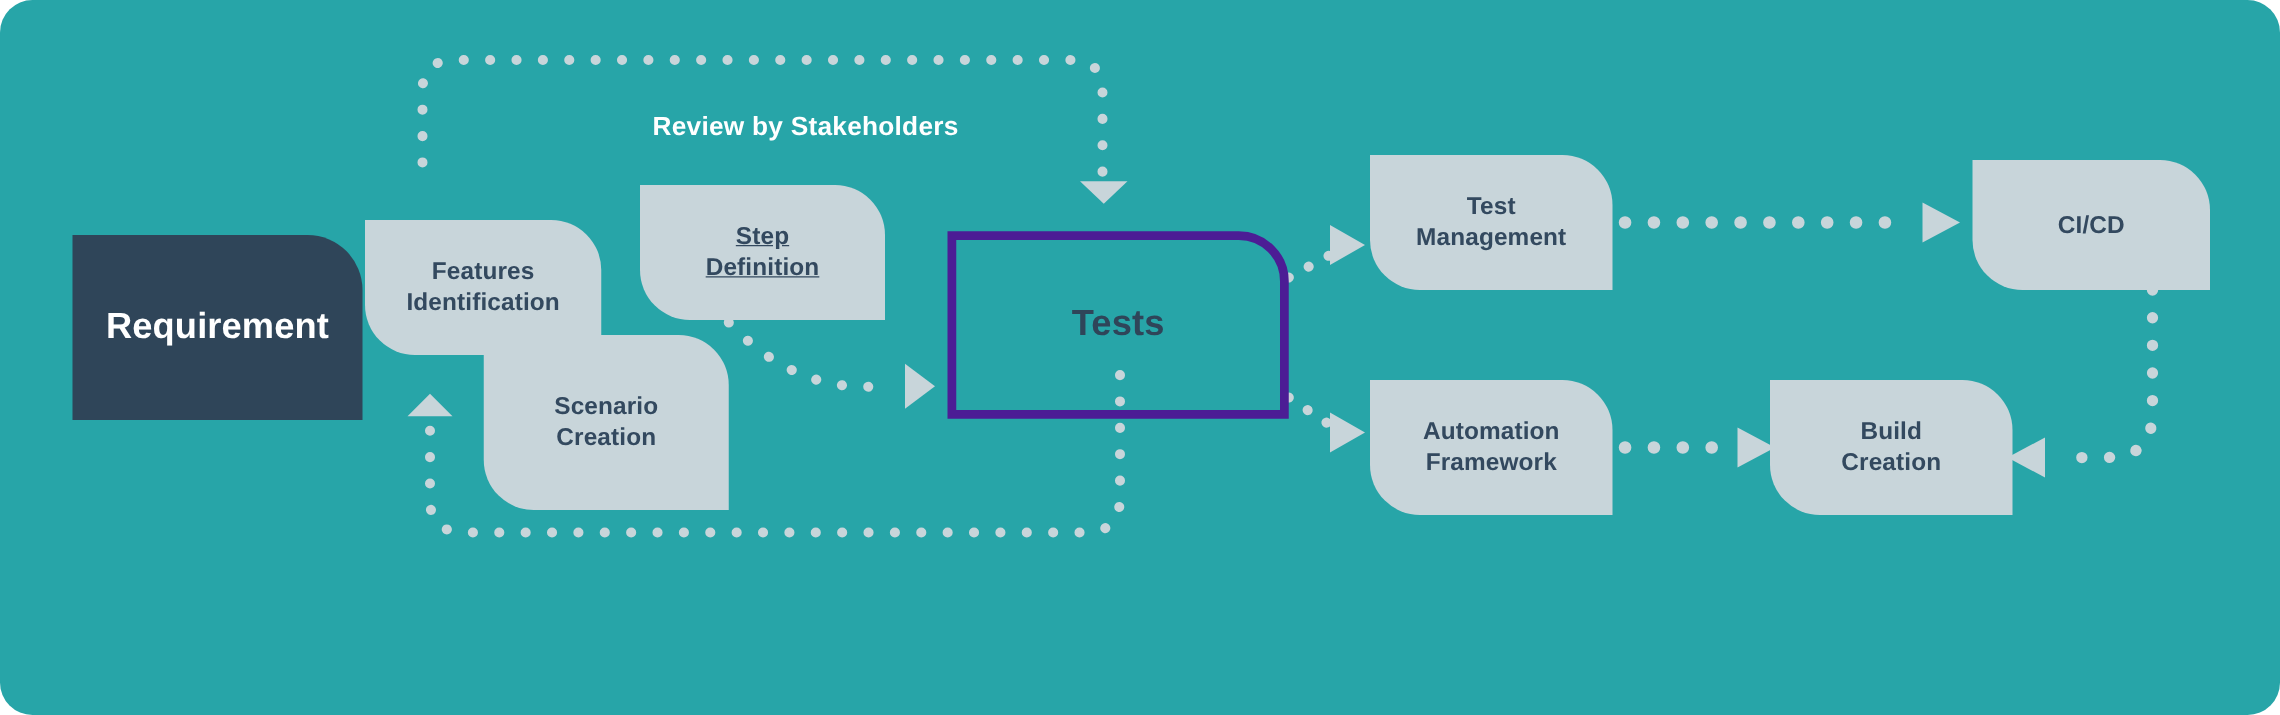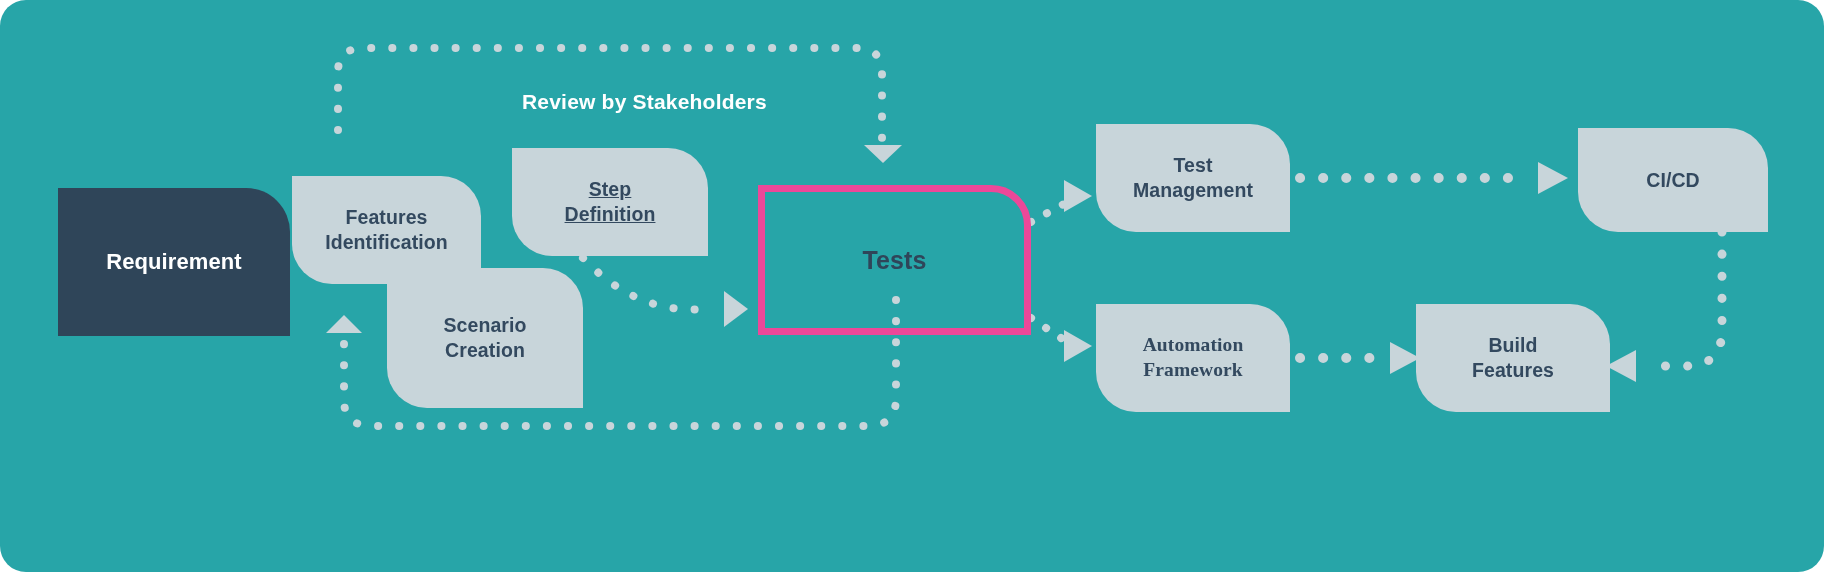--- a/index.html
+++ b/index.html
@@ -41,39 +41,39 @@
   }
   .node-label {
     display: block;
     white-space: pre-line;
     padding: 0 10px;
   }
   
   .node.primary {
     background: #2f4559;
     color: #ffffff;
-    font-size: 22px;
+    font-size: 29px;
     font-weight: bold;
     border-radius: 0 44px 0 0;
   }
   
   .node.chip {
     background: #c8d5da;
     color: #33495f;
     font-size: 19.5px;
     font-weight: bold;
     border-radius: 0 40px 0 40px;
   }
   
   .node.outlined {
     background: transparent;
     color: #2f4559;
-    font-size: 25px;
+    font-size: 29px;
     font-weight: bold;
-    border: 7px solid #ec4899;
+    border: 7px solid #4c1d95;
     border-radius: 0 40px 0 0;
   }
   .floating-label {
     position: absolute;
     color: #ffffff;
     font-size: 21px;
     font-weight: bold;
     white-space: nowrap;
     letter-spacing: .2px;
   }
@@ -139,23 +139,23 @@
 
   <div class="node chip" style="left:1096px; top:124px; width:194px; height:108px;">
     <span class="node-label">Test
 Management</span>
   </div>
 
   <div class="node chip" style="left:1578px; top:128px; width:190px; height:104px;">
     <span class="node-label">CI/CD</span>
   </div>
 
-  <div class="node chip" style="left:1096px; top:304px; width:194px; height:108px;font-family:Liberation Serif, serif;">
+  <div class="node chip" style="left:1096px; top:304px; width:194px; height:108px;">
     <span class="node-label">Automation
 Framework</span>
   </div>
 
   <div class="node chip" style="left:1416px; top:304px; width:194px; height:108px;">
     <span class="node-label">Build
-Features</span>
+Creation</span>
   </div>
 
 </div>
 
 </body></html>

